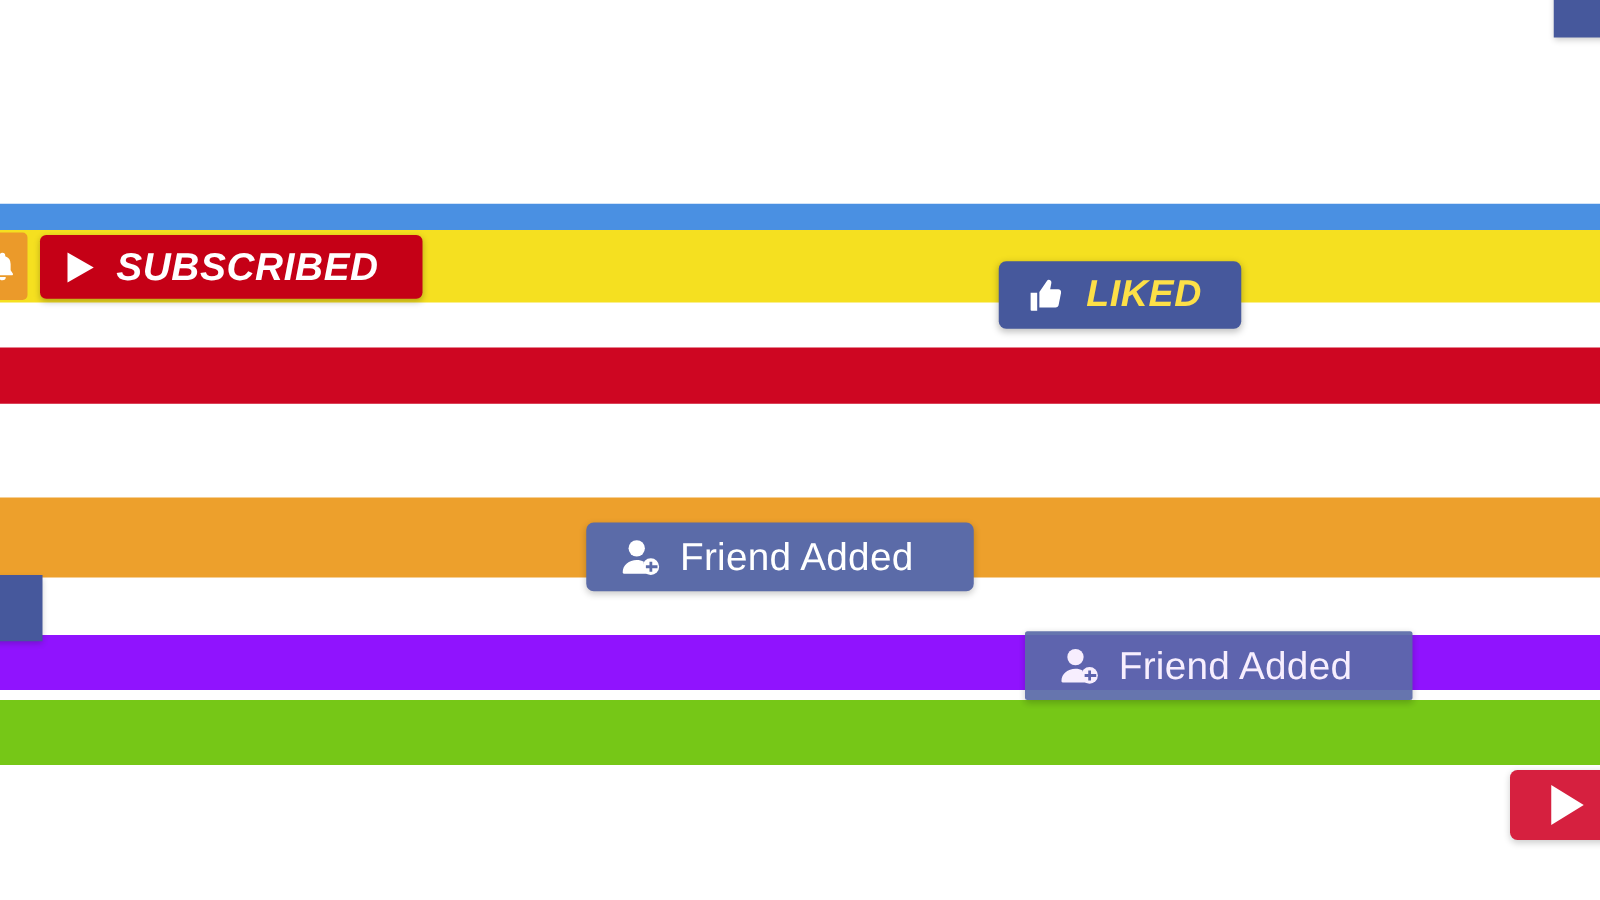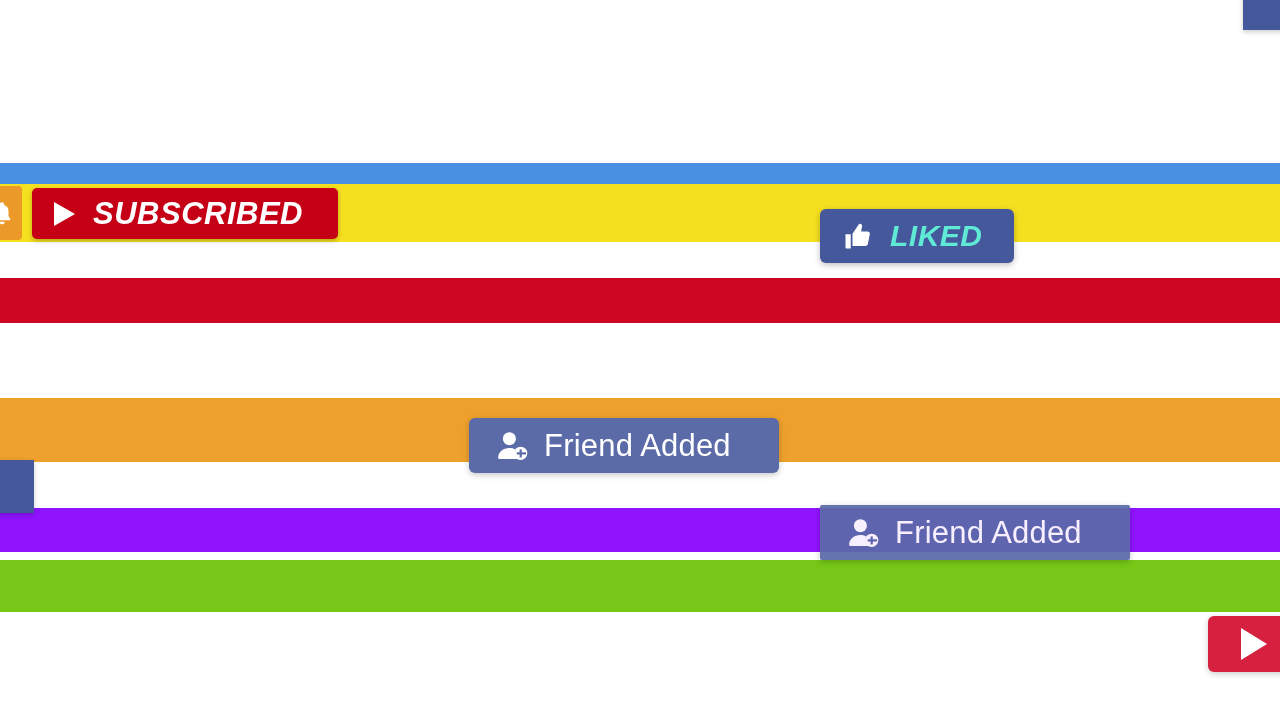--- a/index.html
+++ b/index.html
@@ -137,21 +137,21 @@
       <path d="M12 2a2 2 0 0 1 2 2v.6a6 6 0 0 1 4 5.65V15l1.6 2.4a.8.8 0 0 1-.67 1.25H5.07A.8.8 0 0 1 4.4 17.4L6 15v-4.75a6 6 0 0 1 4-5.65V4a2 2 0 0 1 2-2z"></path>
       <path d="M9.6 20h4.8a2.4 2.4 0 0 1-4.8 0z"></path>
     </svg>
   </div>
 
   <div class="btn btn-subscribed" id="btn-subscribed" style="left: 32px; top: 188px; width: 306px; height: 51px; background: rgb(197, 0, 22); color: rgb(255, 255, 255);">
     <span class="play-tri"></span>
     <span class="label">SUBSCRIBED</span>
   </div>
 
-  <div class="btn btn-liked" id="btn-liked" style="left: 820px; top: 209px; width: 194px; height: 54px; background: rgb(70, 88, 156); color: #5eead4;">
+  <div class="btn btn-liked" id="btn-liked" style="left: 799px; top: 209px; width: 194px; height: 54px; background: rgb(70, 88, 156); color: #fde047;">
     <svg class="ico" width="32" height="30" viewBox="0 0 24 24" fill="#ffffff">
       <path d="M2 10.5h4.2V22H2.6a.6.6 0 0 1-.6-.6V10.5z"></path>
       <path d="M7.6 10.1 12.4 3a1.6 1.6 0 0 1 2.9 1.1l-.8 4.2h5.1a1.9 1.9 0 0 1 1.85 2.35l-1.6 8A2 2 0 0 1 17.9 20H7.6V10.1z"></path>
     </svg>
     <span class="label">LIKED</span>
   </div>
 
   <div class="btn btn-friend rounded" id="btn-friend-1" style="left: 469px; top: 370px; width: 310px; height: 55px; background: rgb(91, 107, 168); color: rgb(255, 255, 255);">
     <svg class="ico" width="34" height="32" viewBox="0 0 26 24" fill="#ffffff">
       <circle cx="11" cy="6.4" r="5"></circle>

